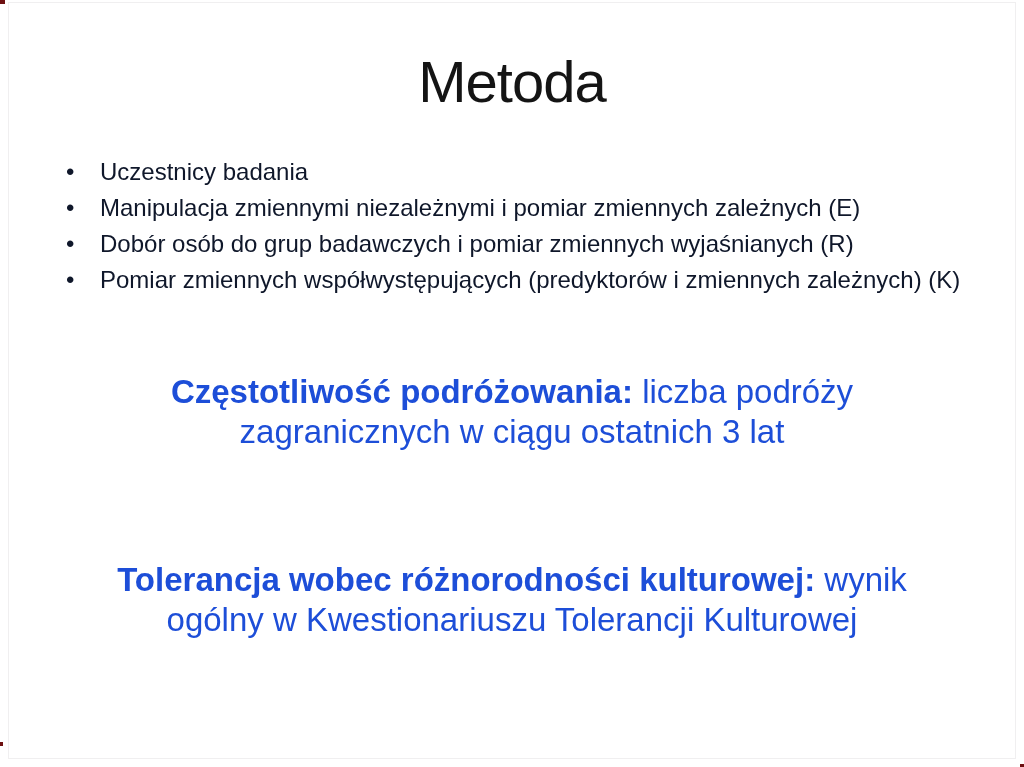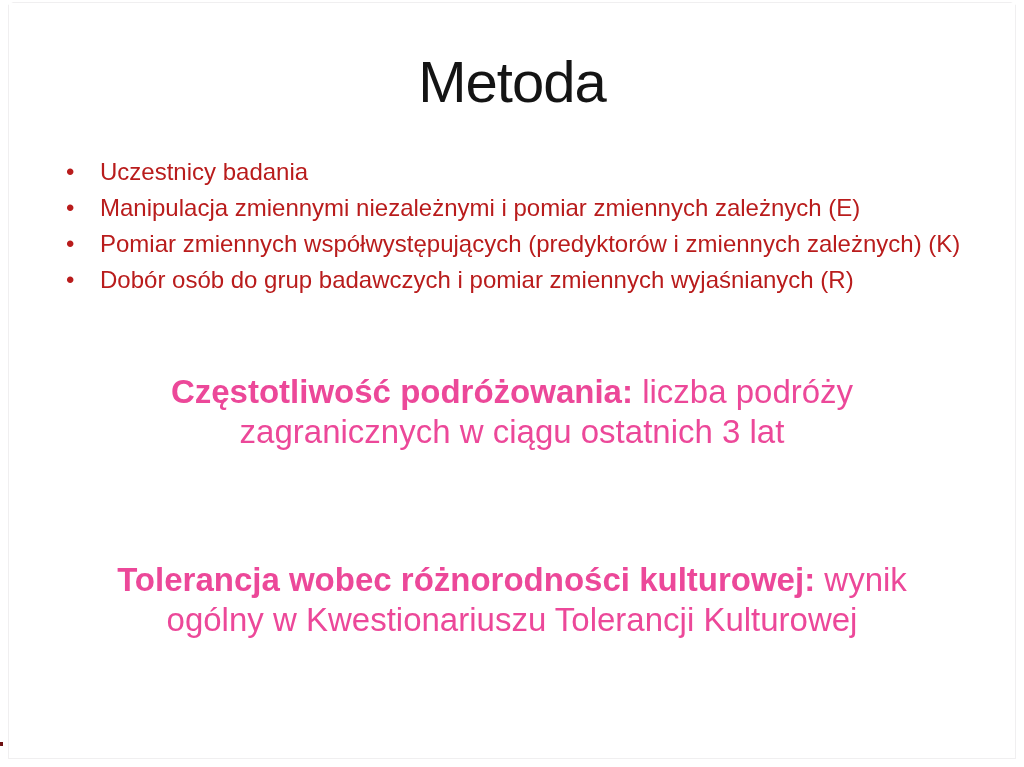--- a/index.html
+++ b/index.html
@@ -8,21 +8,20 @@
     background: #ffffff;
   }
   .slide {
     position: relative;
     width: 1024px;
     height: 767px;
     background: #ffffff;
     overflow: hidden;
     font-family: "Liberation Sans", sans-serif;
     color: #1f1f1f;
-    border-radius: 22px;
   }
   .frame {
     position: absolute;
     left: 8px;
     top: 2px;
     right: 8px;
     bottom: 8px;
     border: 1px solid #f0eff0;
     pointer-events: none;
   }
@@ -42,59 +41,59 @@
     text-align: center;
     color: #141414;
     letter-spacing: -1px;
   }
   .bullet-list {
     margin: 36px 32px 0 62px;
     padding: 0;
     list-style: none;
     font-size: 24px;
     line-height: 36px;
-    color: #b91c1c;
+    color: #0f172a;
   }
   .bullet-list li {
     position: relative;
     padding-left: 38px;
   }
   .bullet-list li::before {
     content: "\2022";
     position: absolute;
     left: 4px;
     top: 0;
   }
   .emphasis {
     width: 868px;
     margin: 0 auto;
     text-align: center;
     font-size: 33px;
     line-height: 40px;
-    color: #ec4899;
+    color: #1d4ed8;
   }
   .emphasis.first { margin-top: 74px; }
   .emphasis.second { margin-top: 108px; }
   .em-bold { font-weight: 700; }
 </style>
 </head>
 <body>
 
 <div class="slide">
   <div class="frame"></div>
 
   <div class="corner-artifact tl"></div>
   <div class="corner-artifact bl"></div>
   <div class="corner-artifact br"></div>
 
   <h1 class="title">Metoda</h1>
 
   <ul class="bullet-list">
       <li>Uczestnicy badania</li>
       <li>Manipulacja zmiennymi niezależnymi i pomiar zmiennych zależnych (E)</li>
+      <li>Dobór osób do grup badawczych i pomiar zmiennych wyjaśnianych (R)</li>
       <li>Pomiar zmiennych współwystępujących (predyktorów i zmiennych zależnych) (K)</li>
-      <li>Dobór osób do grup badawczych i pomiar zmiennych wyjaśnianych (R)</li>
     </ul>
 
   <p class="emphasis first"><span class="em-bold">Częstotliwość podróżowania:</span><span> liczba podróży zagranicznych w ciągu ostatnich 3 lat</span></p>
 
   <p class="emphasis second"><span class="em-bold">Tolerancja wobec różnorodności kulturowej:</span><span> wynik ogólny w Kwestionariuszu Tolerancji Kulturowej</span></p>
 </div>
 
 </body></html>

